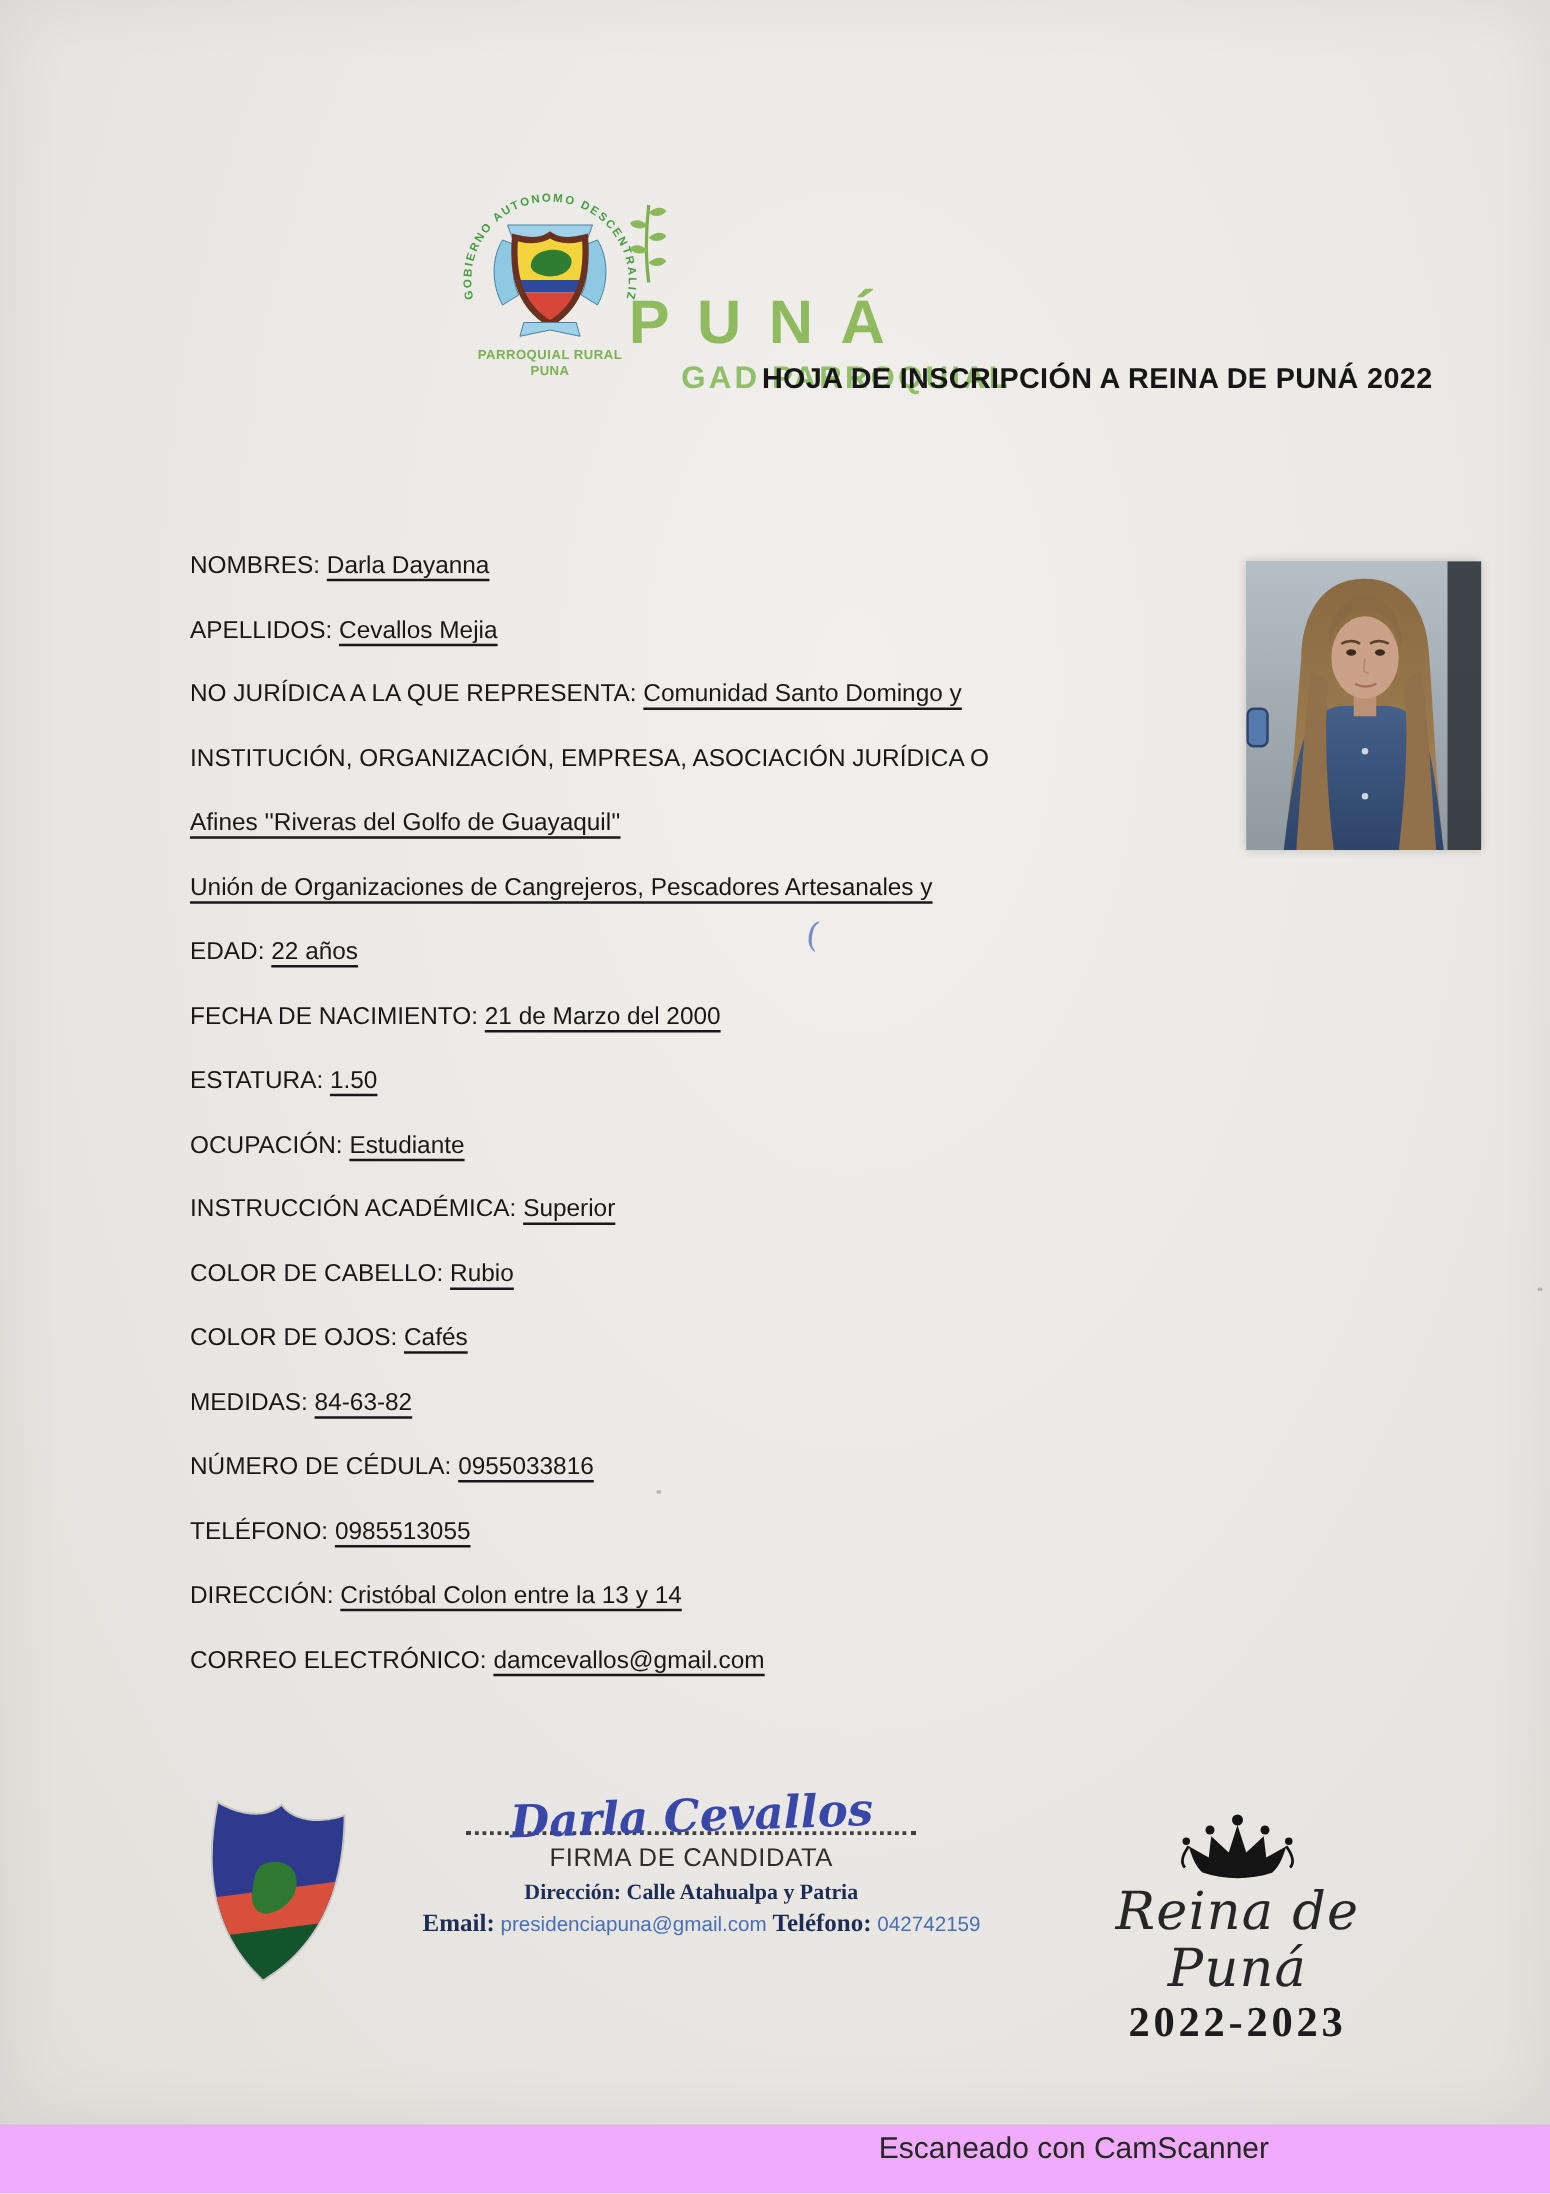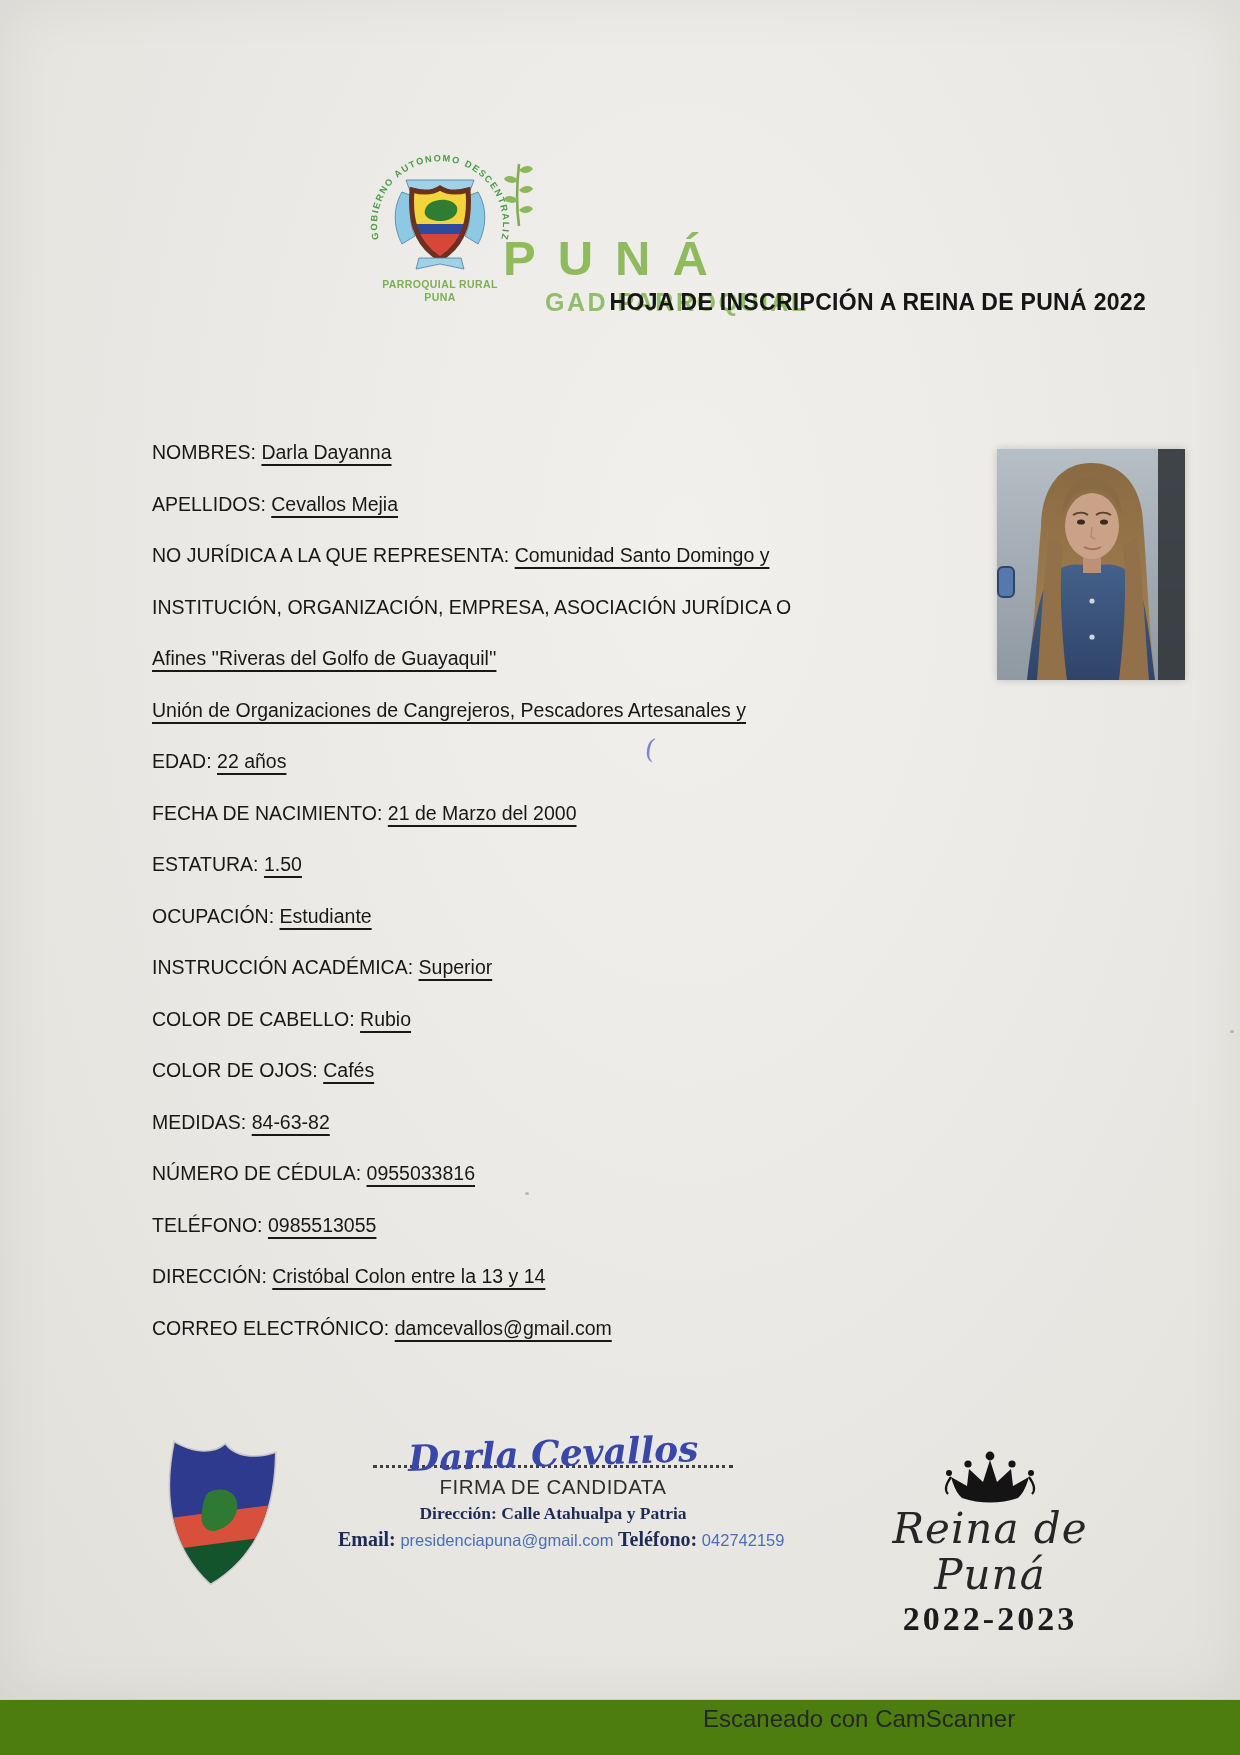--- a/index.html
+++ b/index.html
@@ -56,21 +56,21 @@
 
   
   .crown-block { position:absolute; left:830px; top:1448px; width:320px; text-align:center; }
   .crown-block svg { display:block; margin:0 auto; }
   .pageant-title { font-family:"DejaVu Serif", serif; font-style:italic; font-size:42px; color:#262626;
     line-height:46px; margin-top:-2px; letter-spacing:1px; }
   .pageant-years { font-family:"Liberation Serif", serif; font-weight:bold; font-size:34px;
     letter-spacing:3px; color:#1c1c1c; margin-top:2px; }
 
   
-  .scan-footer { position:absolute; left:0; top:1700px; width:1240px; height:55px; background:#4d7c0f; }
+  .scan-footer { position:absolute; left:0; top:1700px; width:1240px; height:55px; background:#f0abfc; }
   .scan-footer span { position:absolute; left:703px; top:5px; font-size:24px; color:#262626; }
 </style>
 </head>
 <body>
 
 <div class="paper">
 
   <svg class="crest" viewBox="0 0 152 164">
     <defs>
       <path id="arcP" d="M 15,110 A 63,63 0 1 1 137,110"></path>

